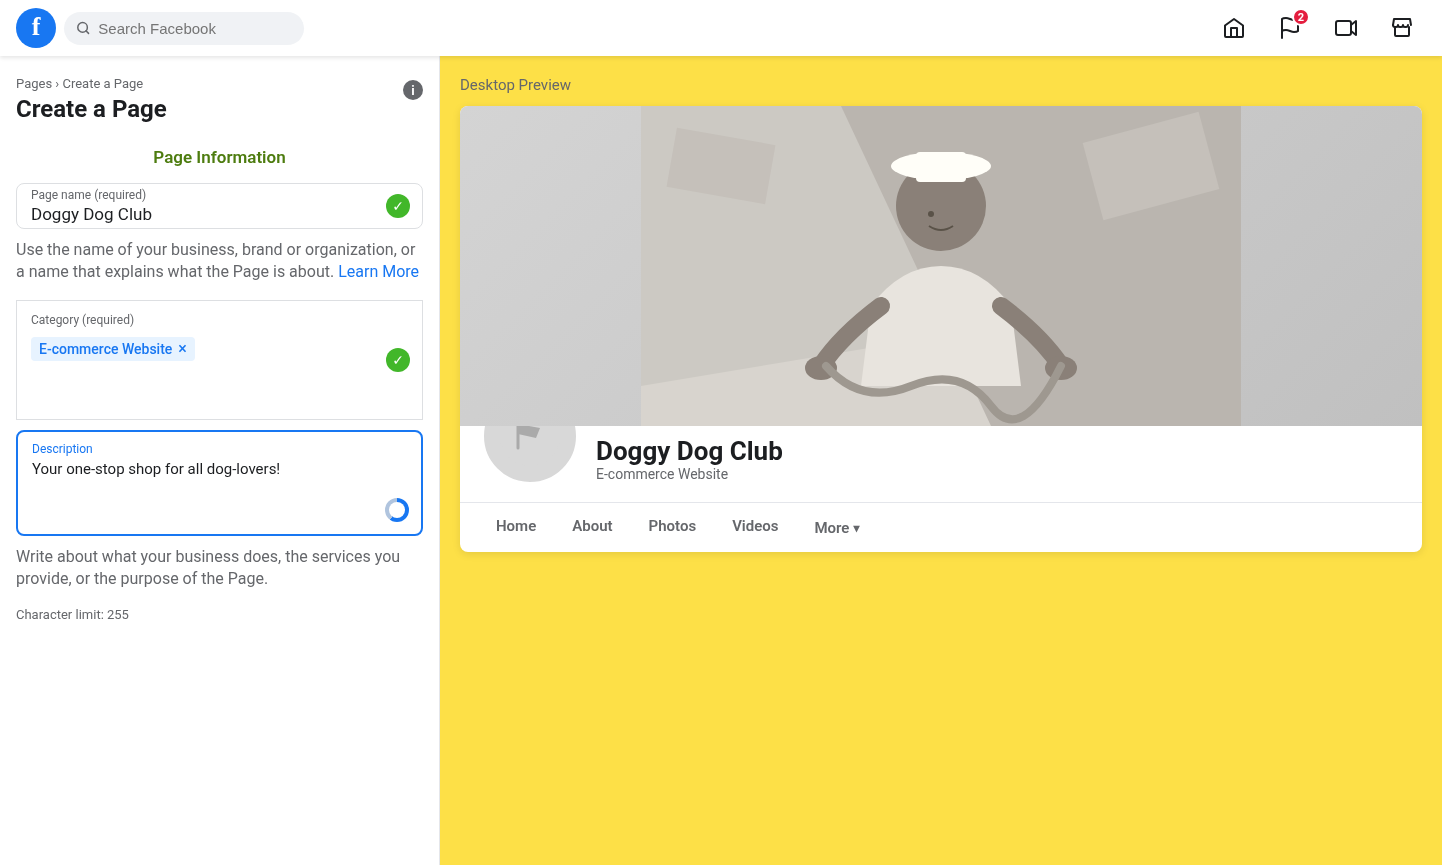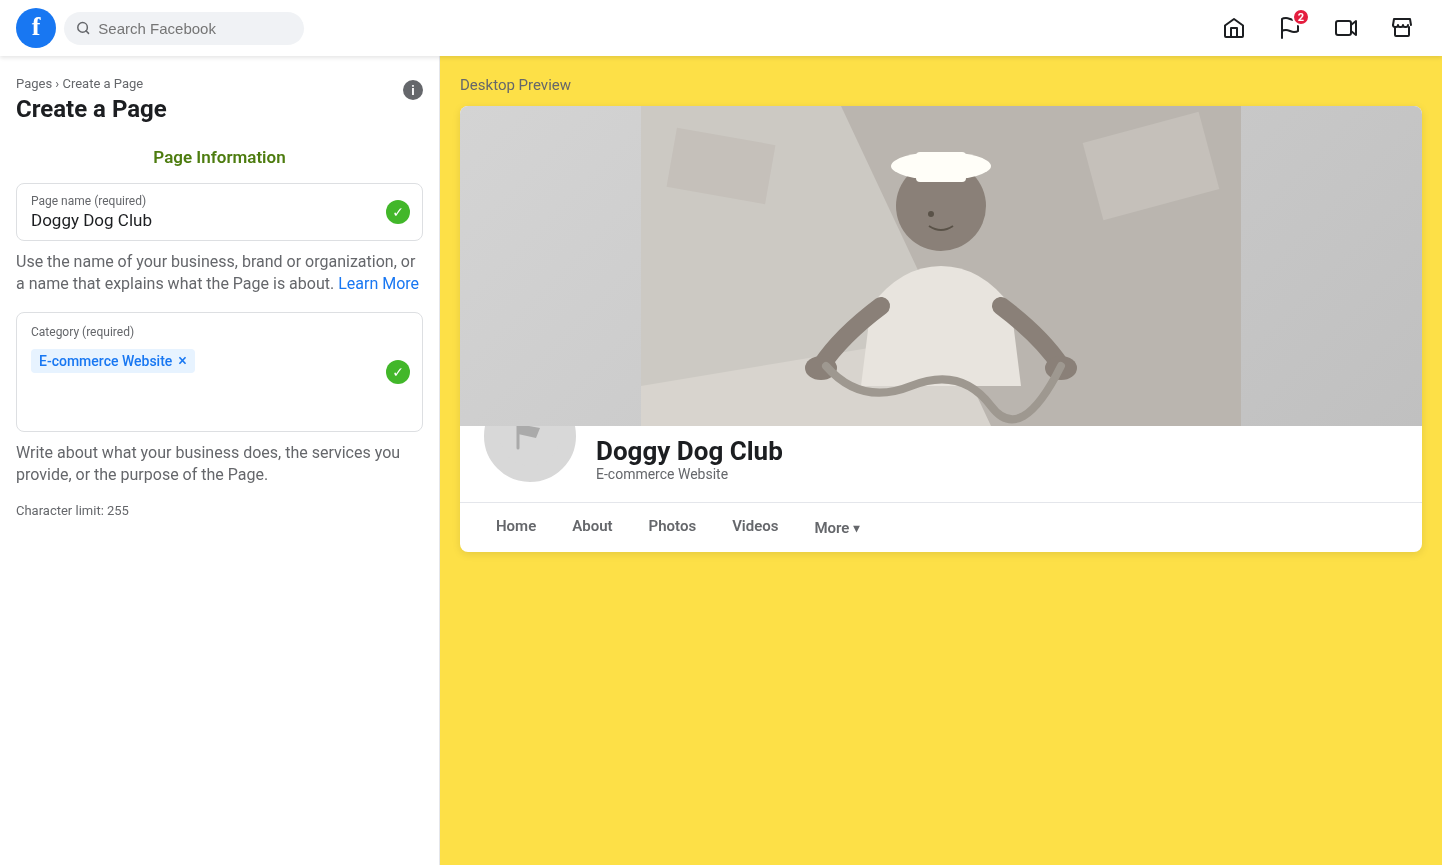--- a/index.html
+++ b/index.html
@@ -124,21 +124,21 @@
       font-weight: 600;
       color: #4d7c0f;
       margin-bottom: 16px;
       text-align: center;
     }
 
     
     .field-box {
       border: 1px solid #dddfe2;
       border-radius: 8px;
-      padding: 10px 14px;
+      padding: 4px 14px;
       margin-bottom: 10px;
       position: relative;
       background: #fff;
     }
     .field-label {
       font-size: 12px;
       color: #65676b;
       margin-bottom: 2px;
     }
     .field-value {
@@ -161,21 +161,21 @@
       font-size: 16px;
       color: #65676b;
       margin-bottom: 16px;
       line-height: 1.4;
     }
     .helper-text a { color: #1877f2; text-decoration: none; }
 
     
     .category-box {
       border: 1px solid #dddfe2;
-      border-radius: 8px;
+      border-radius: 0;
       padding: 12px 14px;
       margin-bottom: 10px;
       position: relative;
       min-height: 120px;
     }
     .category-label {
       font-size: 12px;
       color: #65676b;
       margin-bottom: 10px;
     }
@@ -405,20 +405,25 @@
     <div class="category-box">
       <div class="category-label">Category (required)</div>
       <div class="category-tag">
         <span>E-commerce Website</span>
         <span class="category-tag-x">×</span>
       </div>
       <div class="check-icon">✓</div>
     </div>
 
 
+    <div class="description-box">
+      <div class="desc-label">Description</div>
+      <textarea class="desc-textarea" style="">Your one-stop shop for all dog-lovers!</textarea>
+      <div class="desc-loading"></div>
+    </div>
 
     <p class="helper-text">Write about what your business does, the services you provide, or the purpose of the Page.</p>
     <p class="char-limit">Character limit: 255</p>
   </div>
 
   <div class="right-panel">
     <p class="preview-label">Desktop Preview</p>
     <div class="preview-card">
 
       <div class="cover-photo">

